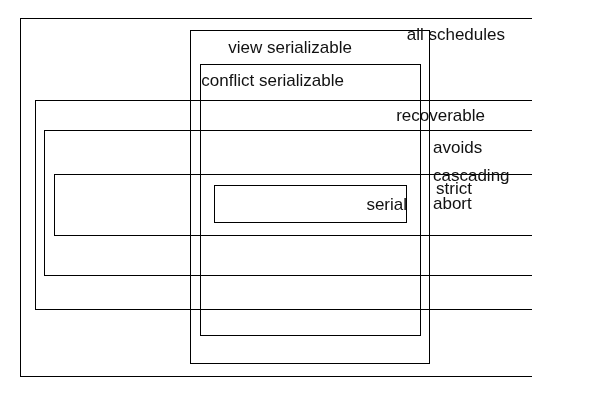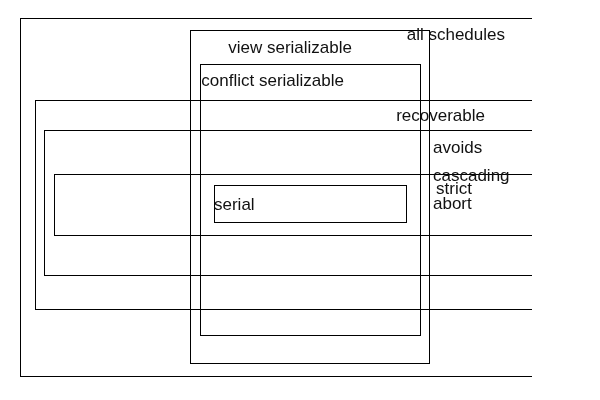--- a/index.html
+++ b/index.html
@@ -36,21 +36,21 @@
   .b-aca      { left: 44px;  top: 130px; width: 513px; height: 146px; }
   .b-strict   { left: 54px;  top: 174px; width: 494px; height: 62px;  }
   .b-serial   { left: 214px; top: 185px; width: 193px; height: 38px;  }
   
   .l-all      { right: 27px;  top: 26px;  text-align: right; }
   .l-view     { right: 180px; top: 39px;  text-align: right; margin-left: 36px; }
   .l-conflict { right: 188px; top: 72px;  text-align: center; }
   .l-recov    { right: 47px;  top: 107px; text-align: left; }
   .l-aca      { left: 433px;  top: 134px; line-height: 28px; white-space: pre-line; }
   .l-strict   { right: 60px;  top: 180px; text-align: left; }
-  .l-serial   { left: 214px;  top: 196px; width: 193px; text-align: left; }
+  .l-serial   { left: 214px;  top: 196px; width: 193px; text-align: right; }
 </style>
 </head>
 <body>
 
 <div class="canvas">
 
   <div class="box b-all"></div>
   <div class="box b-view"></div>
   <div class="box b-conflict"></div>
   <div class="box b-recov"></div>

